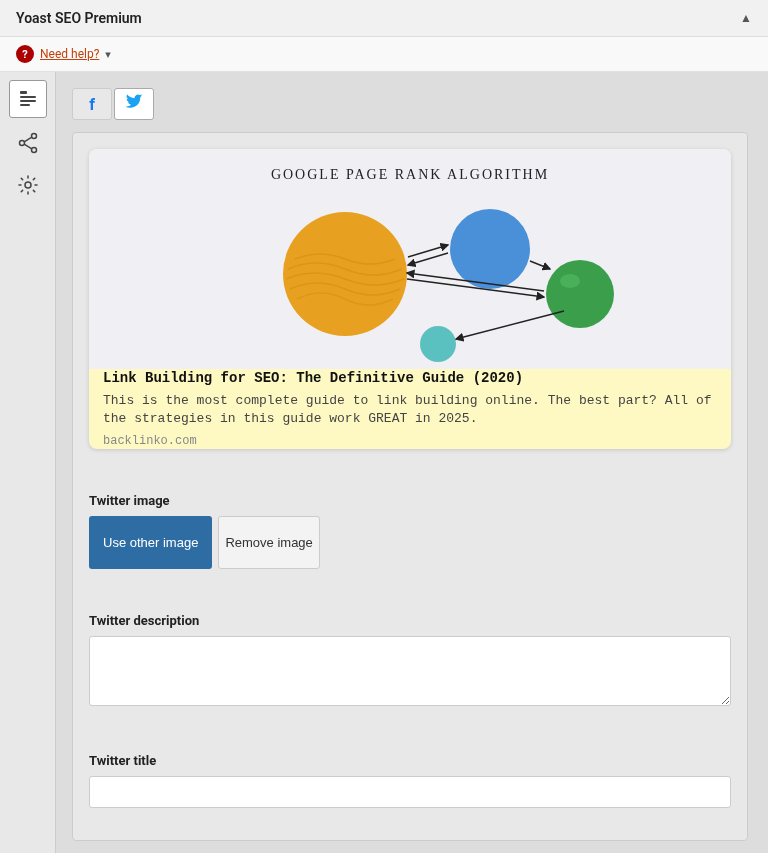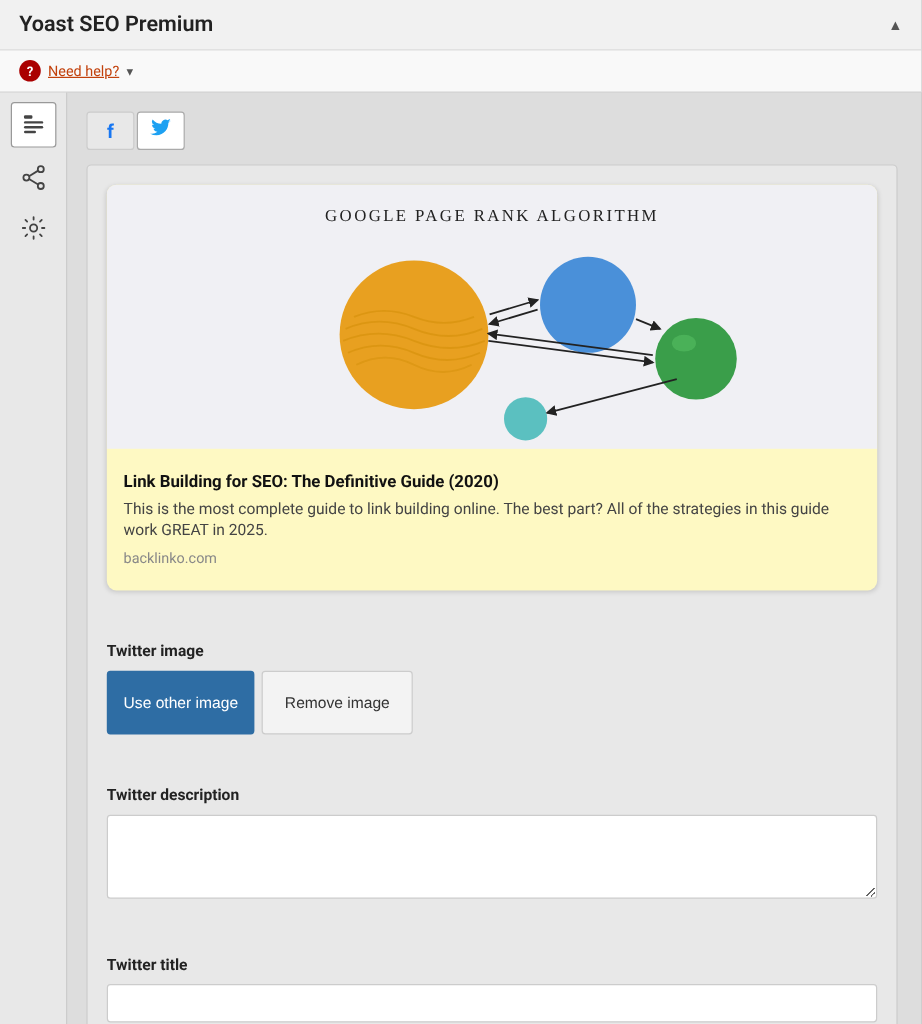--- a/index.html
+++ b/index.html
@@ -22,21 +22,21 @@
     
     .top-bar {
       background: #f1f1f1;
       border-bottom: 1px solid #ddd;
       padding: 10px 16px;
       display: flex;
       align-items: center;
       justify-content: space-between;
     }
     .top-bar-title {
-      font-size: 18px;
+      font-size: 14px;
       font-weight: 600;
       color: #222;
     }
     .top-bar-arrow {
       font-size: 12px;
       color: #555;
       cursor: pointer;
     }
 
     
@@ -195,21 +195,22 @@
       position: relative;
     }
 
     
     .preview-image-area svg {
       width: 100%;
       height: 100%;
     }
 
     .preview-text {
-      padding: 20px 14px;
+      padding: 1px 14px;
+      font-family: Liberation Mono, monospace;
     }
     .preview-title {
       font-size: 14px;
       font-weight: 700;
       color: #111;
       margin-bottom: 6px;
     }
     .preview-description {
       font-size: 13px;
       color: #444;
@@ -247,21 +248,21 @@
       border: none;
       padding: 19px 14px;
       border-radius: 3px;
       font-size: 13px;
       cursor: pointer;
     }
     .btn-secondary {
       background: #f3f3f3;
       color: #333;
       border: 1px solid #ccc;
-      padding: 6px 18px;
+      padding: 6px 6px;
       border-radius: 3px;
       font-size: 13px;
       cursor: pointer;
       text-align: center;
     }
 
     .text-input {
       width: 100%;
       height: 32px;
       border: 1px solid #ccc;

